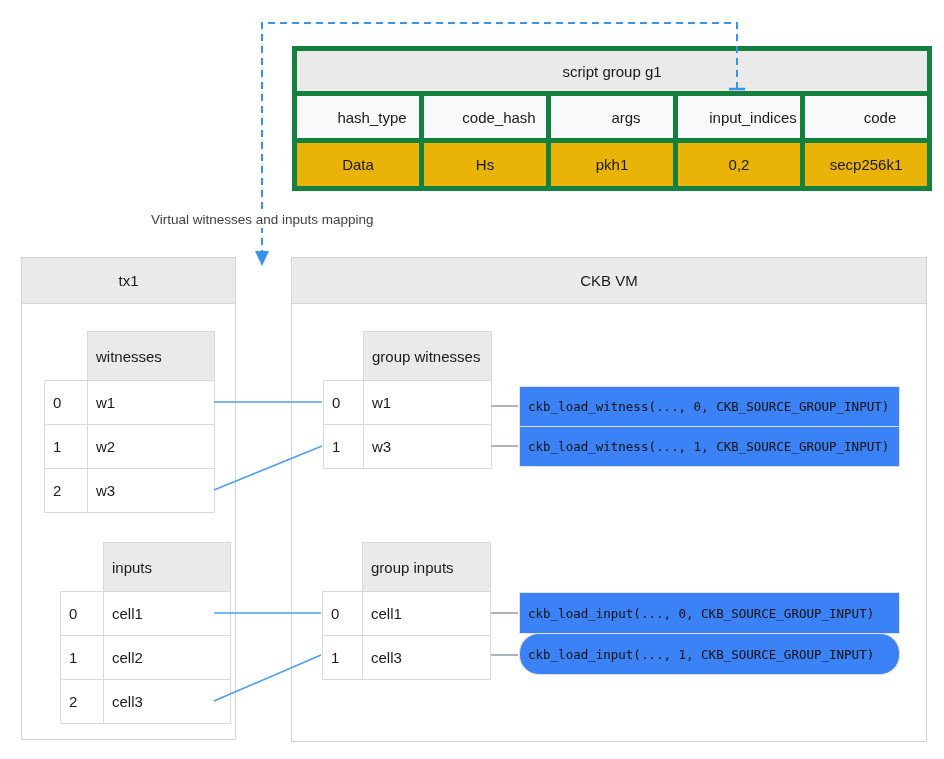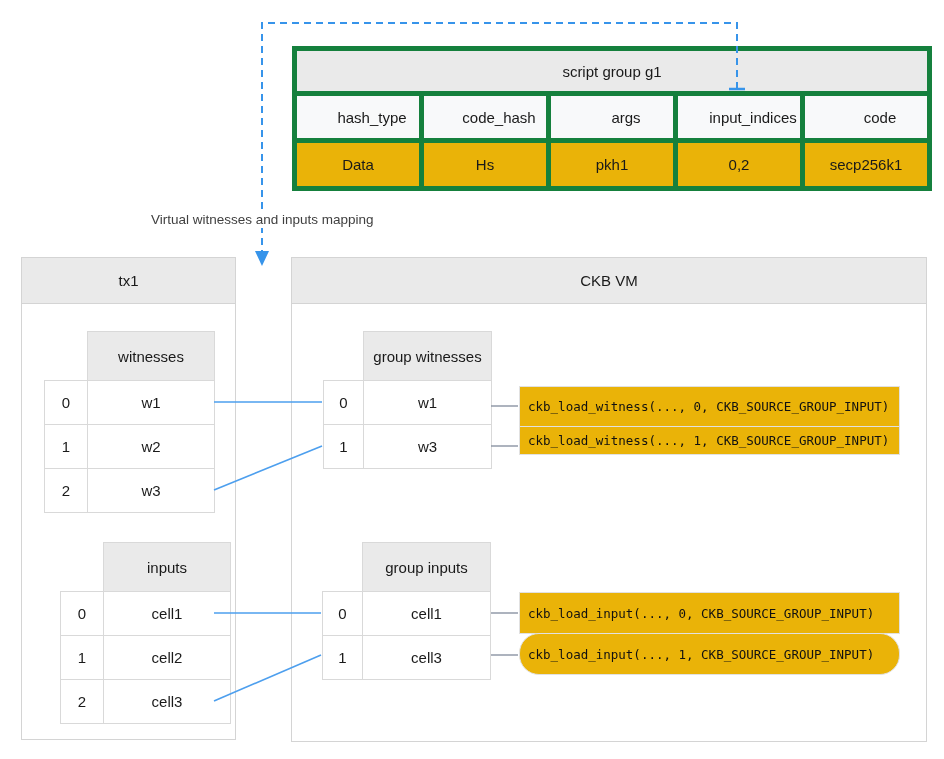--- a/index.html
+++ b/index.html
@@ -23,30 +23,30 @@
   .bigbox { position:absolute; background:#ffffff; border:1px solid #d4d4d4; box-sizing:border-box; }
   .tx1box { left:21px; top:257px; width:215px; height:483px; }
   .vmbox  { left:291px; top:257px; width:636px; height:485px; }
   .bighead {
     height:45px; background:#eaeaea; border-bottom:1px solid #d4d4d4;
     display:flex; align-items:center; justify-content:center; font-size:15px;
   }
 
   
   table.mini { position:absolute; border-collapse:collapse; table-layout:fixed; }
-  .mini td { border:1px solid #d9d9d9; background:#fff; text-align:center; font-size:15px; padding:0; }
+  .mini td { border:1px solid #d9d9d9; background:#fff; text-align:left; font-size:15px; padding:8px; }
   .mini tr { height:44px; }
   .mini tr.mh { height:49px; }
   .mini td.ghost { border:none; background:transparent; }
   .mini td.mhead { background:#eaeaea; }
 
   
   .codebox {
     position:absolute; left:519px; width:381px; box-sizing:border-box;
-    border:1px solid #e1e1e1; background:#eab308;
+    border:1px solid #e1e1e1; background:#3b82f6;
     display:flex; align-items:center; padding-left:8px;
     font-family:"DejaVu Sans Mono", monospace; font-size:12.5px; color:#111;
     white-space:nowrap;
   }
 
   
   #lines { position:absolute; left:0; top:0; z-index:5; pointer-events:none; }
   .mapping-label {
     position:absolute; left:146px; top:211px; z-index:6;
     background:#ffffff; padding:1px 5px; font-size:13.5px; color:#404040;
@@ -184,21 +184,21 @@
         <td>cell1</td>
       </tr>
       <tr>
         <td>1</td>
         <td>cell3</td>
       </tr>
     </tbody>
   </table>
 
   <div class="codebox" style="top:386px; height:41px;">ckb_load_witness(..., 0, CKB_SOURCE_GROUP_INPUT)</div>
-  <div class="codebox" style="top:426px; height:29px;">ckb_load_witness(..., 1, CKB_SOURCE_GROUP_INPUT)</div>
+  <div class="codebox" style="top:426px; height:41px;">ckb_load_witness(..., 1, CKB_SOURCE_GROUP_INPUT)</div>
   <div class="codebox" style="top:592px; height:42px;">ckb_load_input(..., 0, CKB_SOURCE_GROUP_INPUT)</div>
   <div class="codebox" style="top:633px; height:42px;border-radius:20px;">ckb_load_input(..., 1, CKB_SOURCE_GROUP_INPUT)</div>
 
   <svg id="lines" width="944" height="759" viewBox="0 0 944 759">
 
     <path d="M737 89 V23 H262 V251" fill="none" stroke-width="2" stroke-dasharray="7 5" stroke="#3794ea"></path>
     <line x1="729" y1="89" x2="745" y2="89" stroke-width="2.5" stroke="#3794ea"></line>
     <polygon points="255,251 269,251 262,266" fill="#3794ea"></polygon>
 
     <line x1="214" y1="402" x2="322" y2="402" stroke-width="1.6" stroke="#4d9fee"></line>

